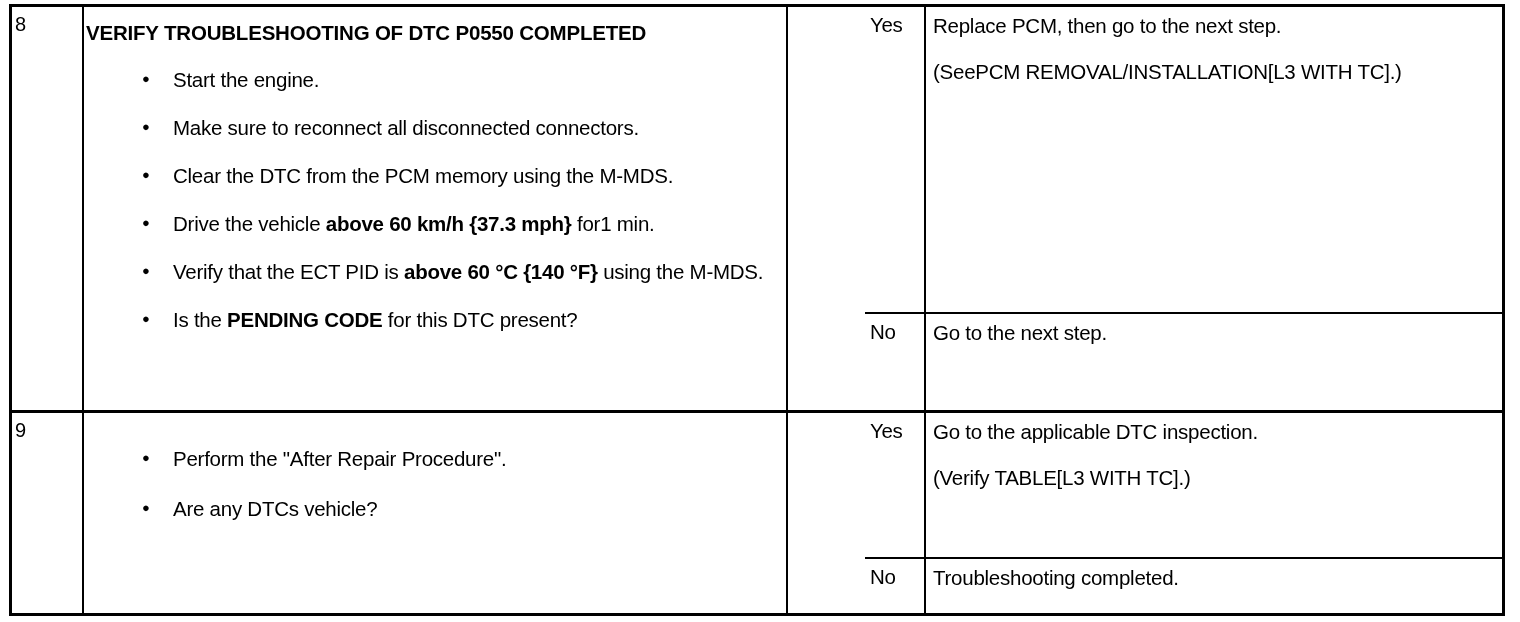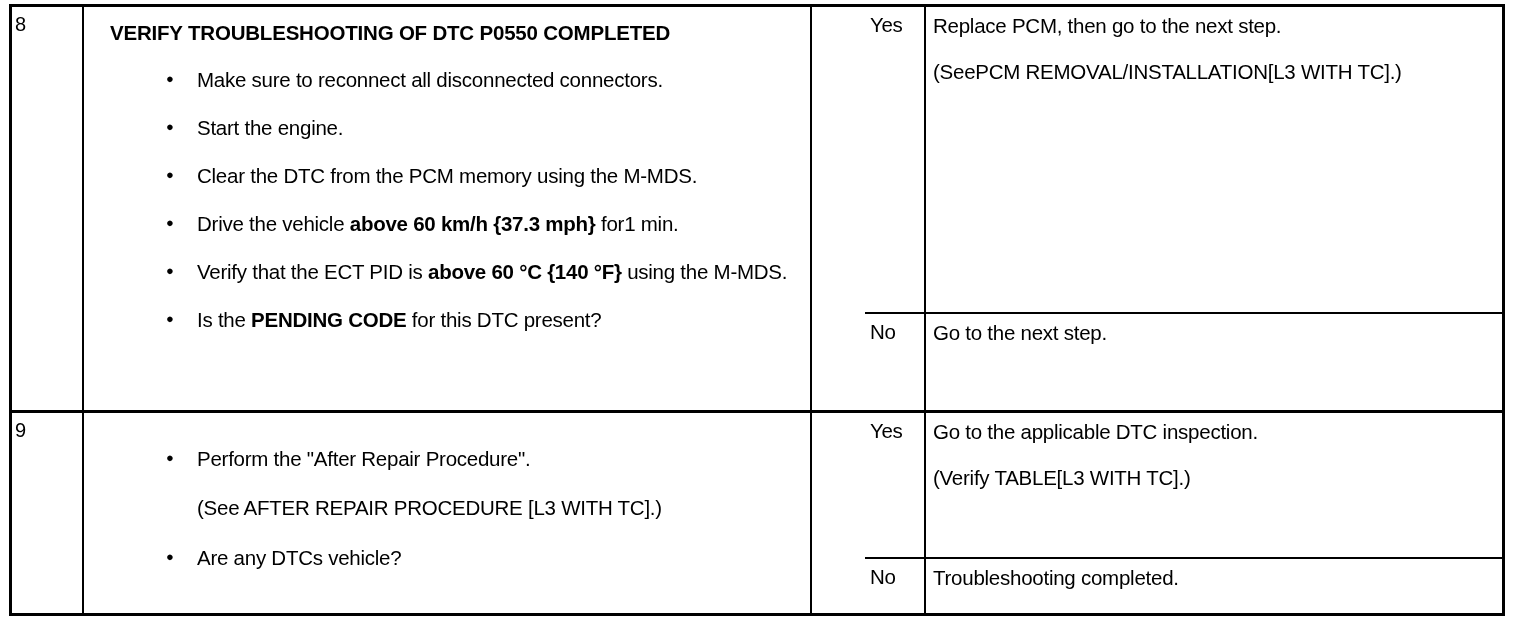--- a/index.html
+++ b/index.html
@@ -47,21 +47,21 @@
     position: absolute;
     left: 3px;
     top: 6px;
     font-size: 20px;
     line-height: 22px;
     letter-spacing: -0.3px;
   }
 
   .col-proc {
     position: absolute;
-    left: 84px; top: 0; bottom: 0;
+    left: 60px; top: 0; bottom: 0;
     width: 716px;
     box-sizing: border-box;
     border-right: 2px solid #000;
     padding: 8px;
   }
 
   .col-answers {
     position: absolute;
     left: 853px; top: 0; right: 0; bottom: 0;
   }
@@ -144,22 +144,22 @@
 
   <div class="row row-8">
 
     <div class="col-step">
       <div class="step-num">8</div>
     </div>
 
     <div class="col-proc">
       <div class="proc-title">VERIFY TROUBLESHOOTING OF DTC P0550 COMPLETED</div>
       <ul class="bullets">
+        <li><span>Start the engine.</span></li>
         <li><span>Make sure to reconnect all disconnected connectors.</span></li>
-        <li><span>Start the engine.</span></li>
         <li><span>Clear the DTC from the PCM memory using the M-MDS.</span></li>
         <li><span>Drive the vehicle </span><b>above 60 km/h {37.3 mph}</b><span> for1 min.</span></li>
         <li><span>Verify that the ECT PID is </span><b>above 60 °C {140 °F}</b><span> using the M-MDS.</span></li>
         <li><span>Is the </span><b>PENDING CODE</b><span> for this DTC present?</span></li>
       </ul>
     </div>
 
     <div class="col-answers">
       <div class="ans r8-yes ans-split">
         <div class="ans-key">Yes</div>
@@ -180,21 +180,20 @@
 
   <div class="row row-9">
 
     <div class="col-step">
       <div class="step-num">9</div>
     </div>
 
     <div class="col-proc">
       <ul class="bullets">
         <li><span>Perform the "After Repair Procedure".</span></li>
-        <li class="no-marker"><span>(See AFTER REPAIR PROCEDURE [L3 WITH TC].)</span></li>
         <li><span>Are any DTCs vehicle?</span></li>
       </ul>
     </div>
 
     <div class="col-answers">
       <div class="ans r9-yes ans-split">
         <div class="ans-key">Yes</div>
         <div class="ans-text">
           <p>Go to the applicable DTC inspection.</p>
           <p>(Verify TABLE[L3 WITH TC].)</p>

